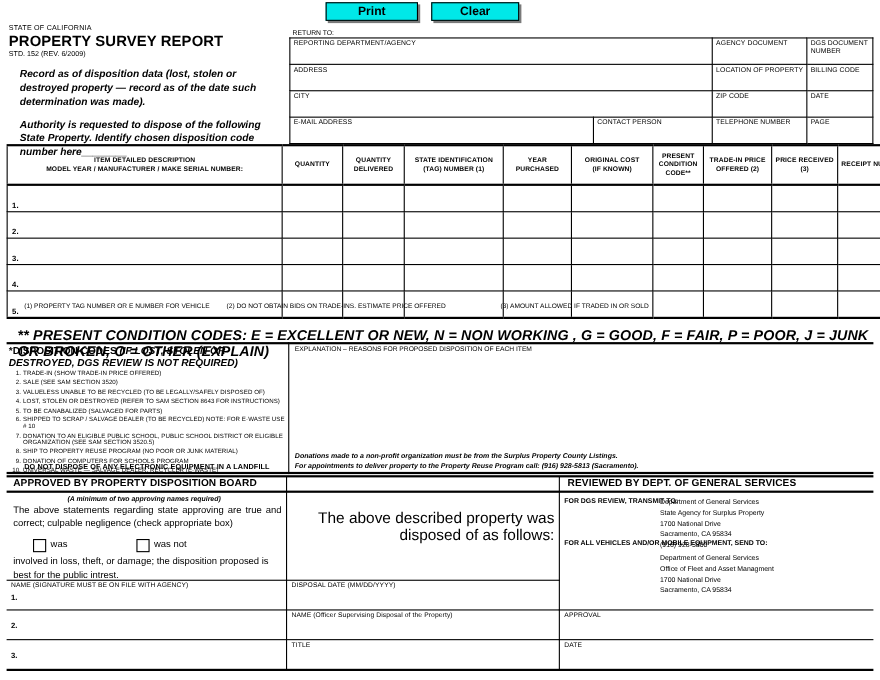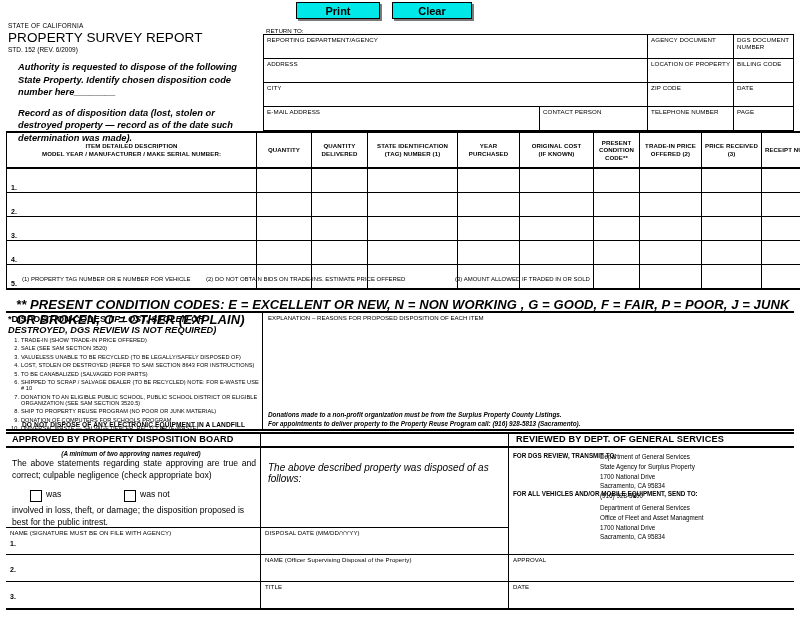--- a/index.html
+++ b/index.html
@@ -54,21 +54,21 @@
     left: 8px; top: 22px;
     width: 250px;
   }
   .state-of {
     font-size: 6.5px;
     letter-spacing: 0.2px;
     margin: 0 0 1px 0;
   }
   .form-title {
     font-size: 13.5px;
-    font-weight: normal;
+    font-weight: bold;
     letter-spacing: 0.1px;
     margin: 0 0 1px 0;
   }
   .std-rev {
     font-size: 6.5px;
     margin: 0 0 8px 0;
   }
   .lead-para {
     font-size: 9.3px;
     font-weight: bold;
@@ -299,23 +299,22 @@
     left: 12px; top: 505px;
     width: 244px;
     font-size: 8.6px;
     line-height: 1.35;
   }
 
   .cert-body {
     position: absolute;
     left: 268px; top: 462px;
     width: 236px;
-    font-size: 10px;
-    text-align: left;
-    font-style: italic;
+    font-size: 14px;
+    text-align: right;
   }
 
   .dgs-transmit {
     position: absolute;
     left: 513px; top: 452px;
     font-size: 6.3px;
     font-weight: bold;
   }
   .dgs-addr1 {
     position: absolute;
@@ -354,22 +353,22 @@
 
   <div class="toolbar">
     <button class="btn btn-print">Print</button>
     <button class="btn btn-clear">Clear</button>
   </div>
 
   <div class="hdr-left">
     <div class="state-of">STATE OF CALIFORNIA</div>
     <div class="form-title">PROPERTY SURVEY REPORT</div>
     <div class="std-rev">STD. 152 (REV. 6/2009)</div>
+    <div class="lead-para">Record as of disposition data (lost, stolen or destroyed property — record as of the date such determination was made).</div>
     <div class="lead-para">Authority is requested to dispose of the following State Property. Identify chosen disposition code number here________</div>
-    <div class="lead-para">Record as of disposition data (lost, stolen or destroyed property — record as of the date such determination was made).</div>
   </div>
 
   <div class="return-to">RETURN TO:</div>
 
   <table class="hdr-table">
     <colgroup>
       <col style="width:276px">
         <col style="width:108px">
         <col style="width:86px">
         <col style="width:60px">

